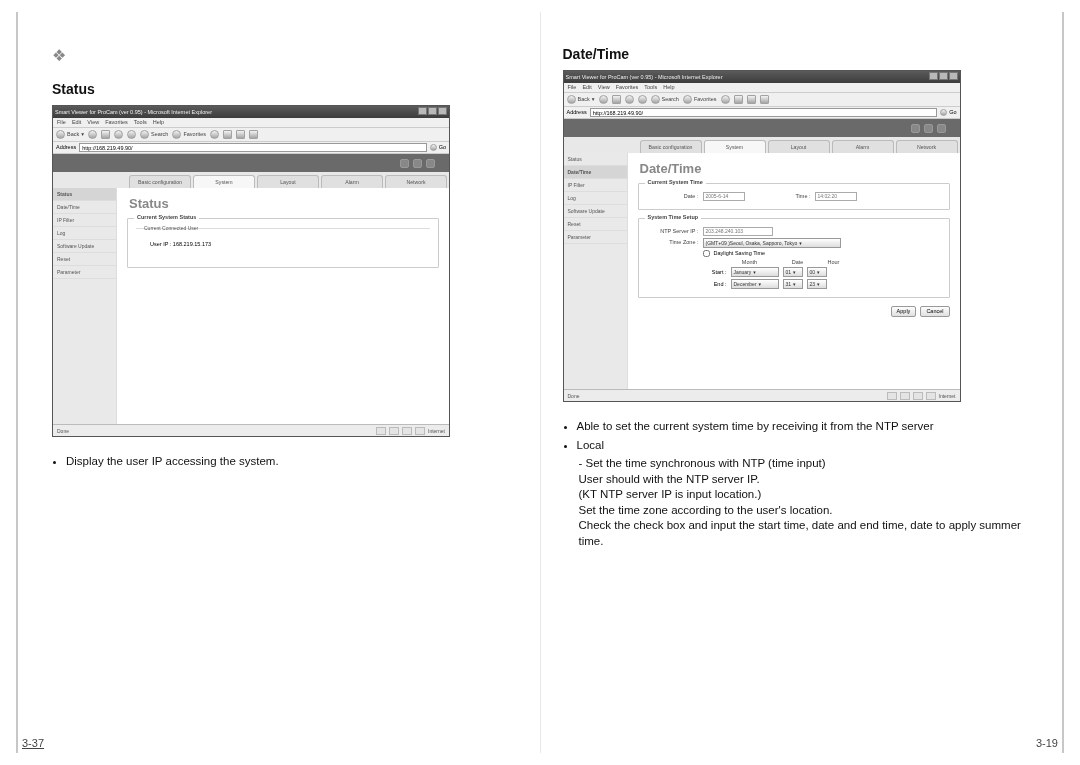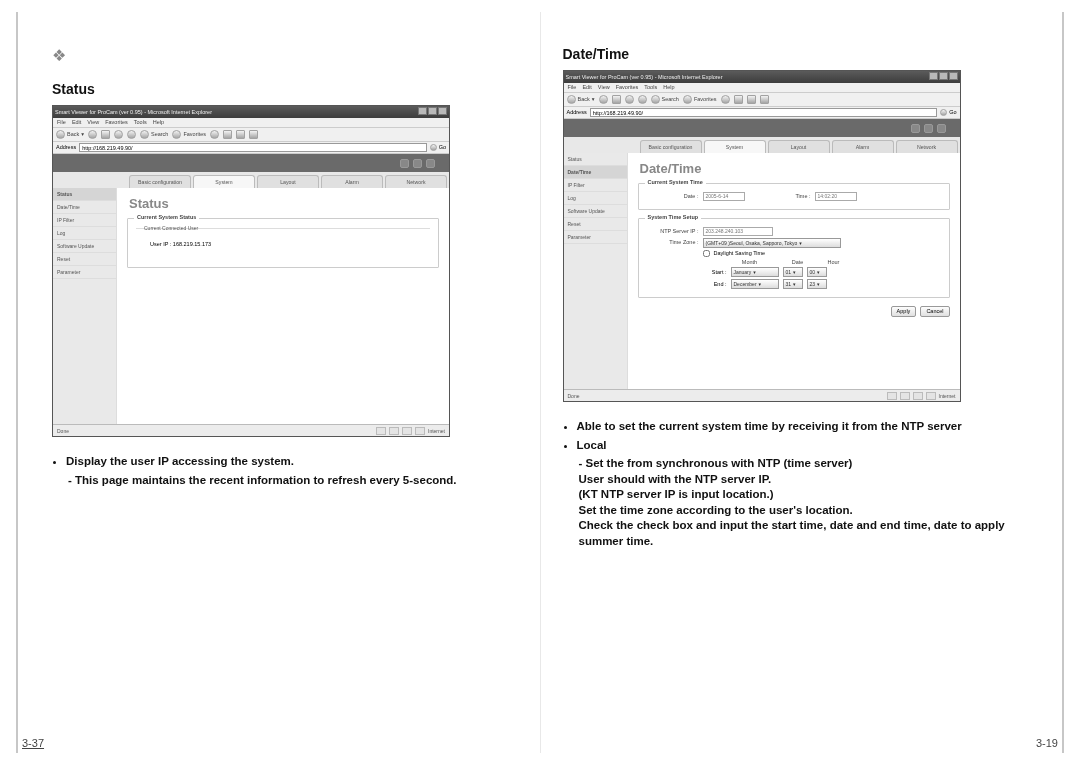--- a/index.html
+++ b/index.html
@@ -75,21 +75,21 @@
   .inp { height:9px; border:1px solid #aaa; background:#fff; padding:0 2px; display:inline-flex; align-items:center; color:#777; font-size:5px;}
   .sel { height:10px; border:1px solid #999; background:linear-gradient(#fff,#ddd); padding:0 2px; display:inline-flex; align-items:center; gap:2px; font-size:5px; color:#333;}
   .sel .caret{font-size:5px;}
   .btn { height:11px; border:1px solid #999; background:linear-gradient(#fdfdfd,#e0e0e0); padding:0 5px; border-radius:2px; font-size:5.5px; display:inline-flex; align-items:center;}
   .actions { display:flex; justify-content:flex-end; gap:4px; margin:4px 0 0 0;}
   .status { height:12px; border-top:1px solid #bbb; background:#ececec; display:flex; align-items:center; justify-content:space-between; padding:0 4px; font-size:5px; color:#555;}
   .status .seg{display:flex;gap:3px;align-items:center;}
   .sbox{width:10px;height:8px;border:1px solid #bbb;background:#e4e4e4;}
 
   
-  .notes { font-size: 11.5px; color:#111; line-height:1.35; margin-top:14px;font-weight:bold;}
+  .notes { font-size: 11.5px; color:#111; line-height:1.35; margin-top:14px;}
   .notes ul { list-style: disc; padding-left: 14px; }
   .notes ul ul { list-style: none; padding-left: 2px; }
   .notes ul ul li::before { content:"- "; }
   .notes li { margin: 3px 0; }
   .page-num { position:absolute; bottom:4px; font-size:11px; color:#444;}
   .page-num.left{ left:4px;text-decoration:underline;}
   .page-num.right{ right:4px;}
 </style>
 </head>
 <body>
@@ -190,23 +190,20 @@
               <span class="sbox"></span>
               <span class="sbox"></span>
               <span>Internet</span>
             </span>
         </div>
       </div>
 
       <div class="notes">
         <ul>
           <li>Display the user IP accessing the system.</li>
-          <ul>
-              <li>This page maintains the recent information to refresh every 5-second.</li>
-            </ul>
         </ul>
       </div>
 
       <div class="page-num left">3-37</div>
     </div>
 
     <div class="divider"></div>
 
     <div class="col right">
       <h2 class="sub" style="margin-top:0;">Date/Time</h2>
@@ -361,21 +358,21 @@
             </span>
         </div>
       </div>
 
       <div class="notes">
         <ul>
           <li>Able to set the current system time by receiving it from the NTP server</li>
           <li>Local</li>
           <ul>
             <li>
-              <span>Set the from synchronous with NTP (time server)</span><br>
+              <span>Set the time synchronous with NTP (time input)</span><br>
               <span>User should with the NTP server IP.</span><br>
               <span>(KT NTP server IP is input location.)</span><br>
               <span>Set the time zone according to the user's location.</span><br>
               <span>Check the check box and input the start time, date and end time, date to apply summer time.</span>
             </li>
           </ul>
         </ul>
       </div>
 
       <div class="page-num right">3-19</div>

